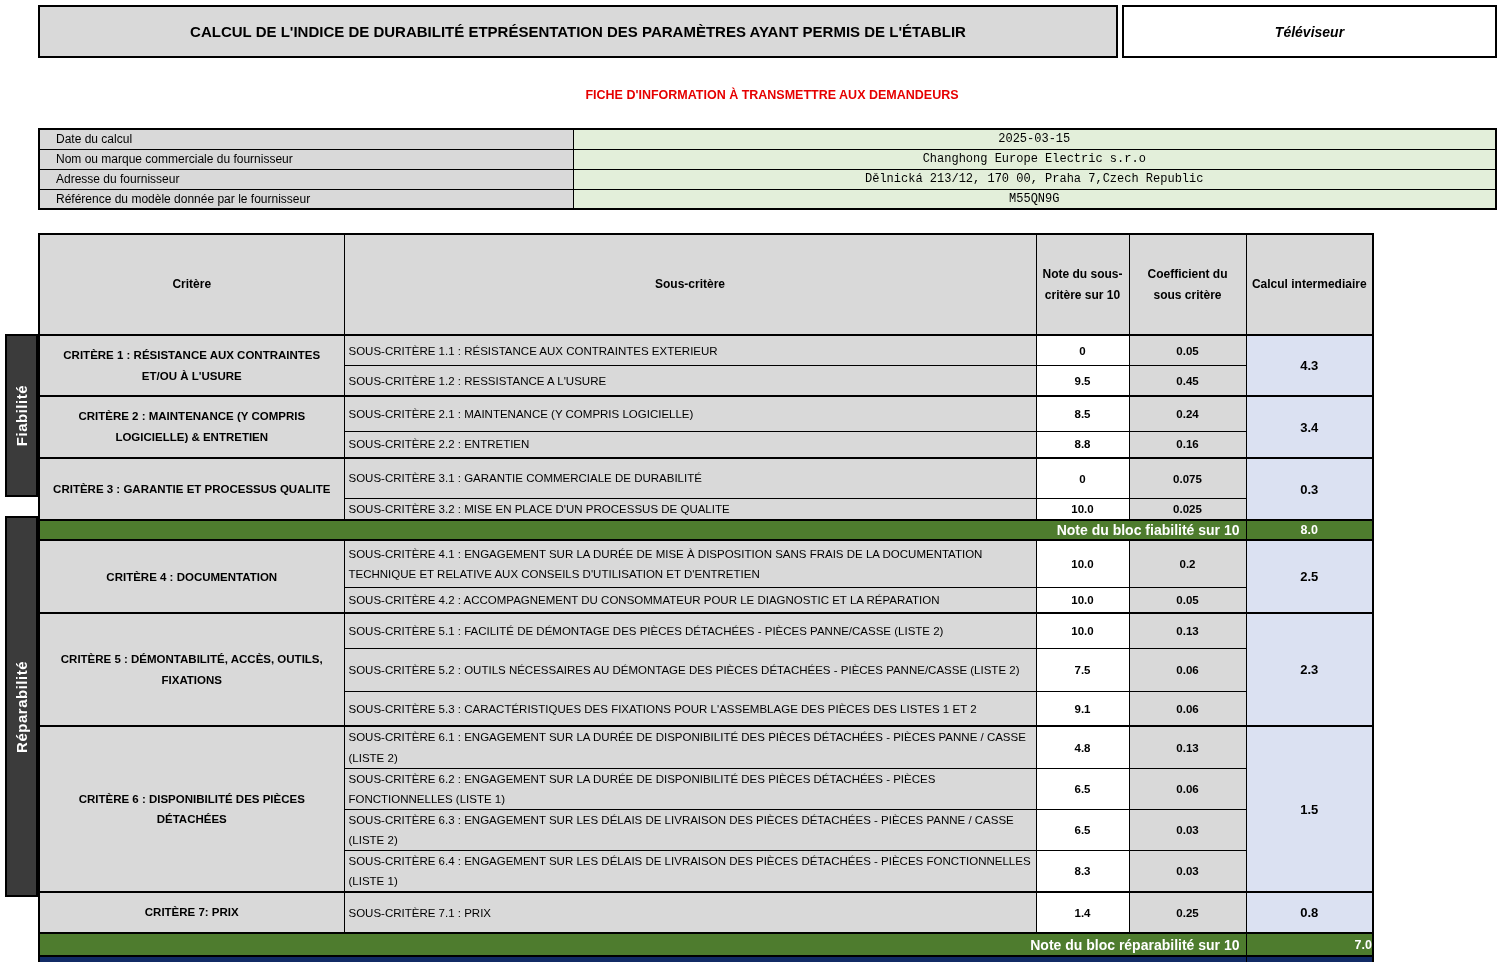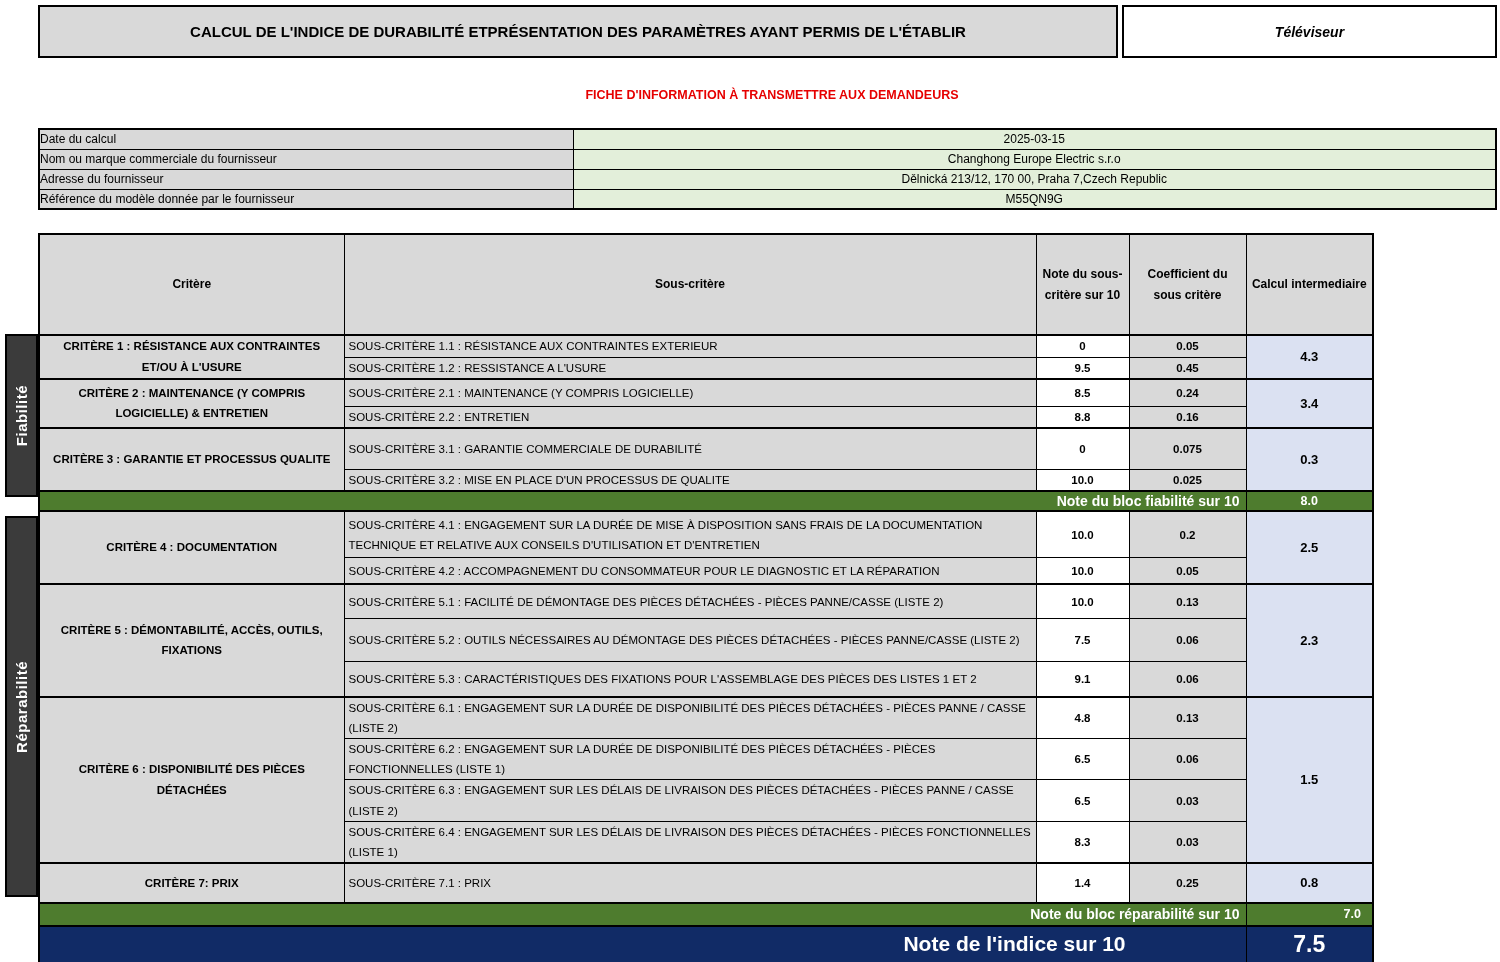--- a/index.html
+++ b/index.html
@@ -23,24 +23,24 @@
   .subtitle{
     position:absolute;left:37px;top:88px;width:1470px;
     text-align:center;color:#e60000;font-weight:bold;font-size:12.5px;
   }
   
   .info-table{
     position:absolute;left:38px;top:128px;width:1459px;
     border-collapse:collapse;table-layout:fixed;
     font-size:12px;
   }
-  .info-table td{border:1px solid #000;height:20px;padding:0 0;box-sizing:border-box;margin-top:16px;}
+  .info-table td{border:1px solid #000;height:20px;padding:0 16px;box-sizing:border-box;margin-top:16px;}
   .info-table{border:2px solid #000;}
   .info-table td.il{width:534px;background:#d9d9d9;text-align:left;}
-  .info-table td.iv{background:#e3efda;text-align:center;}
+  .info-table td.iv{background:#e3efda;text-align:center;font-family:Liberation Mono, monospace;}
   
   .side{
     position:absolute;left:5px;width:33px;background:#3b3b3b;border:2px solid #000;
     box-sizing:border-box;display:flex;align-items:center;justify-content:center;
   }
   .side span{
     writing-mode:vertical-rl;transform:rotate(180deg);
     color:#fff;font-weight:bold;font-size:15px;letter-spacing:.5px;white-space:nowrap;
   }
   .side.fiab{top:334px;height:163px;}
@@ -53,31 +53,31 @@
   }
   .main-table col.w-crit{width:305px;}
   .main-table col.w-sub{width:692px;}
   .main-table col.w-note{width:93px;}
   .main-table col.w-coef{width:117px;}
   .main-table col.w-calc{width:127px;}
   .main-table th,.main-table td{
     border:1px solid #000;box-sizing:border-box;padding:0 4px;vertical-align:middle;
   }
   .main-table th{background:#d9d9d9;font-weight:bold;font-size:12px;text-align:center;line-height:1.7;}
-  .main-table td.crit{background:#d9d9d9;font-weight:bold;text-align:center;padding:0 8px;line-height:1.8;}
+  .main-table td.crit{background:#d9d9d9;font-weight:bold;text-align:center;padding:9px 8px;line-height:1.8;}
   .main-table td.sub{background:#d9d9d9;text-align:left;line-height:1.75;margin-left:28px;}
   .main-table td.note{background:#fff;font-weight:bold;text-align:center;}
   .main-table td.coef{background:#d9d9d9;font-weight:bold;text-align:center;}
   .main-table td.calc{background:#dbe1f2;font-weight:bold;text-align:center;font-size:13px;}
   .main-table tr.bs td{border-top-width:2px;}
   .main-table tr.head th{border-bottom-width:2px;}
   
   .main-table td.gl{background:#4e7c2e;color:#fff;font-weight:bold;font-size:14px;text-align:right;padding-right:6px;border-top-width:2px;border-bottom-width:2px;}
   .main-table td.gv{background:#4e7c2e;color:#fff;font-weight:bold;font-size:12.5px;text-align:center;border-top-width:2px;border-bottom-width:2px;}
-  .main-table td.gv.right{text-align:right;padding-right:11px;}
+  .main-table td.gv.right{text-align:right;padding-right:0;}
   
   .main-table td.nl{background:#112b66;color:#fff;font-weight:bold;font-size:21px;text-align:right;padding-right:120px;border-top-width:2px;}
   .main-table td.nv{background:#112b66;color:#fff;font-weight:bold;font-size:23px;text-align:center;border-top-width:2px;}
 </style>
 </head>
 <body>
 
 <div class="page">
 
   <div class="title-box">

